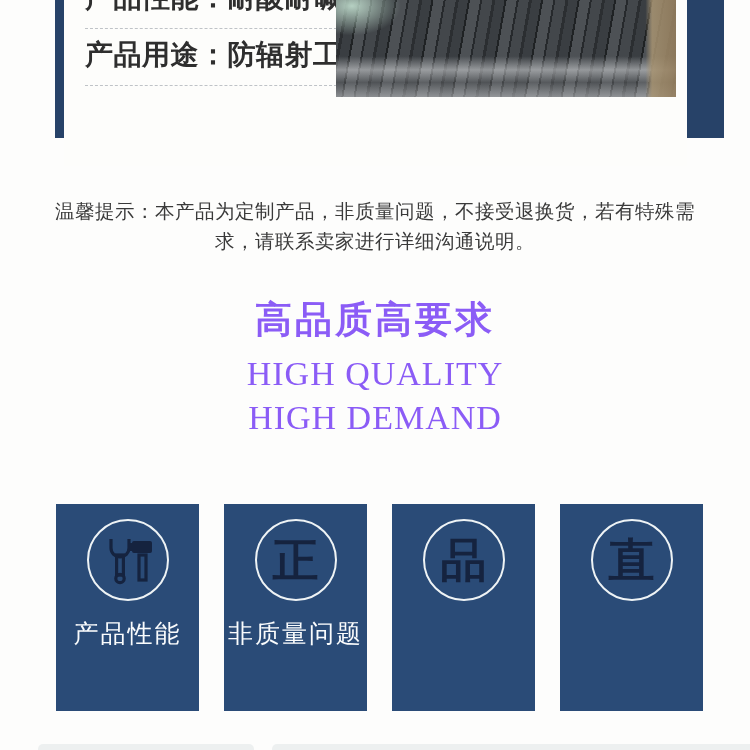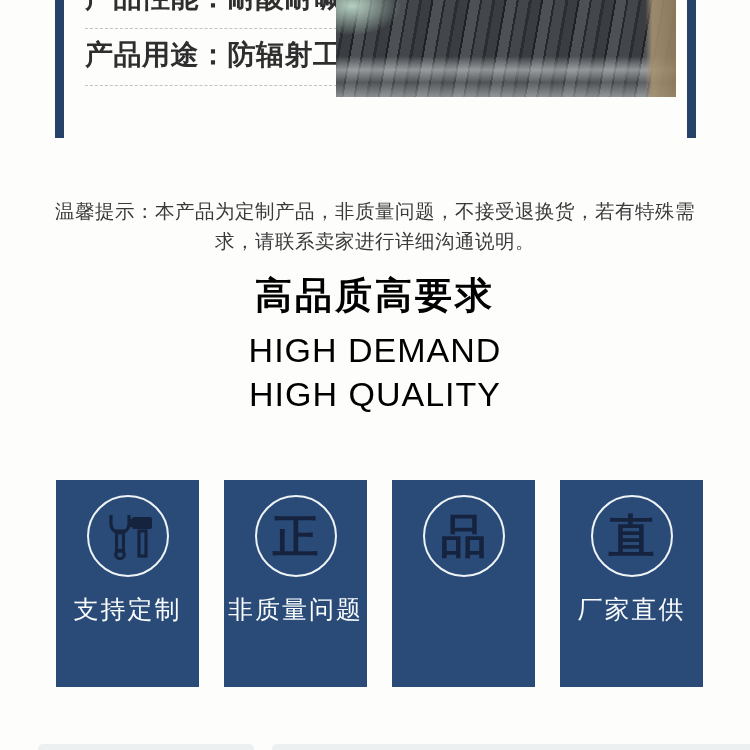--- a/index.html
+++ b/index.html
@@ -10,20 +10,21 @@
     position:relative;
     overflow:hidden;
   }
 
   
   .banner {
     position:relative;
     margin-left:55px;
     width:641px; height:138px;
     background:#274268;
+    padding-left:28px;
   }
   .banner-panel {
     position:absolute;
     left:9px; top:0;
     width:623px; height:166px;
     background:#fdfdfb;
     overflow:hidden;
   }
   .attr-list {
     position:absolute;
@@ -63,21 +64,21 @@
     width:652px;
     margin:0 auto;
     text-align:center;
     font-size:19.5px;
     line-height:30px;
     color:#3a3a3a;
     letter-spacing:0.5px;
   }
 
   
-  .heading { margin-top:20px; text-align:center; color:#000000; }
+  .heading { margin-top:44px; text-align:center; color:#8b5cf6;font-family:Liberation Serif, serif; }
   .heading-cn {
     font-size:37px;
     font-weight:700;
     letter-spacing:3px;
     line-height:40px;
   }
   .heading-en {
     margin-top:12px;
     font-size:34px;
     font-weight:400;
@@ -140,59 +141,58 @@
     </ul>
     <div class="product-photo"></div>
   </div>
 </div>
 
 <div class="notice">温馨提示：本产品为定制产品，非质量问题，不接受退换货，若有特殊需求，请联系卖家进行详细沟通说明。</div>
 
 <div class="heading">
   <div class="heading-cn">高品质高要求</div>
   <div class="heading-en">
+    <div>HIGH QUALITY</div>
     <div>HIGH DEMAND</div>
-    <div>HIGH QUALITY</div>
   </div>
 </div>
 
 <div class="cards">
 
   <div class="card">
     <div class="circle">
       <svg width="54" height="54" viewBox="0 0 54 54">
         <g fill="none" stroke="#15233f" stroke-width="3.2">
           <path d="M10 6 v9 a9 9 0 0 0 18 0 V6"></path>
           <rect x="15.6" y="22" width="6.8" height="20"></rect>
           <circle cx="19" cy="45.5" r="4.2"></circle>
           <rect x="38" y="22" width="7" height="25"></rect>
         </g>
         <rect x="31" y="8" width="20" height="12" rx="2" fill="#15233f"></rect>
         <rect x="28" y="10" width="5" height="8" fill="#15233f"></rect>
       </svg>
     </div>
-    <div class="card-label">支持定制</div>
+    <div class="card-label">产品性能</div>
   </div>
 
   <div class="card">
     <div class="circle">
       <span class="glyph">正</span>
     </div>
     <div class="card-label">非质量问题</div>
   </div>
 
   <div class="card">
     <div class="circle">
       <span class="glyph">品</span>
     </div>
   </div>
 
   <div class="card">
     <div class="circle">
       <span class="glyph">直</span>
     </div>
-    <div class="card-label">厂家直供</div>
   </div>
 
 </div>
 
 <div class="peek-left"></div>
 <div class="peek-right"></div>
 
 </body></html>

